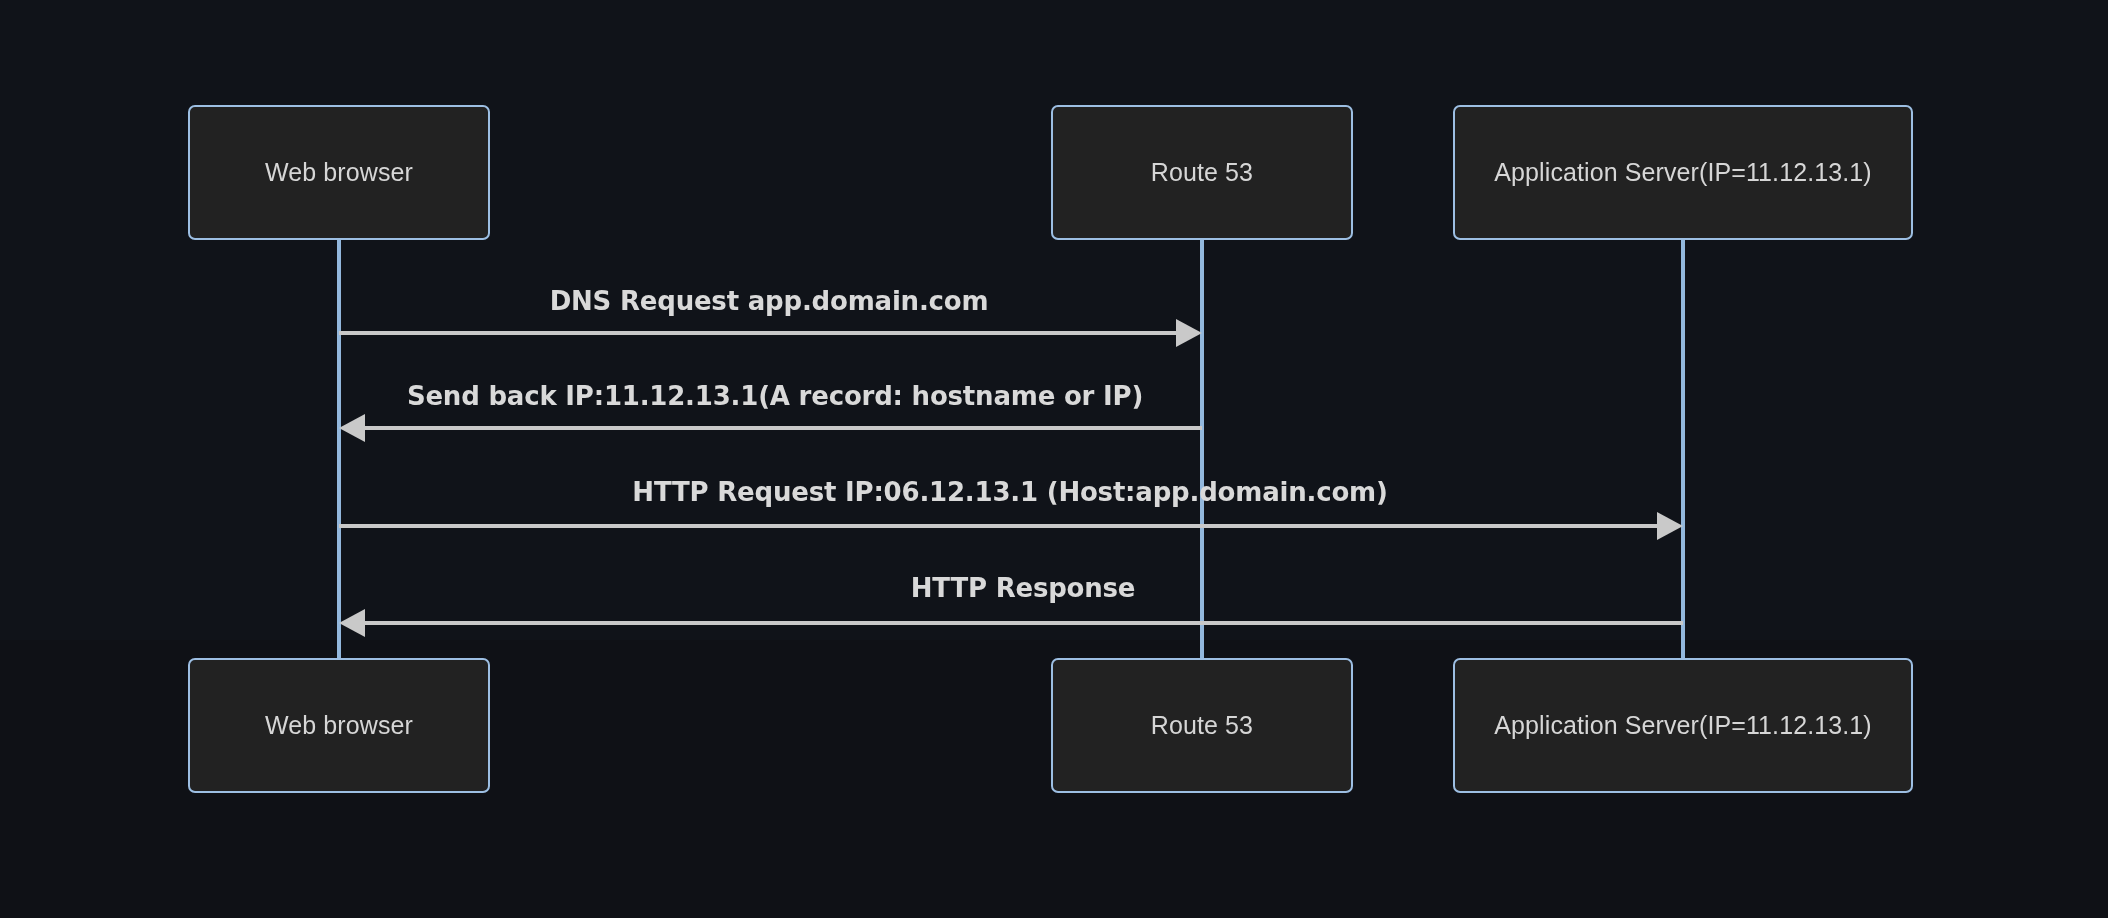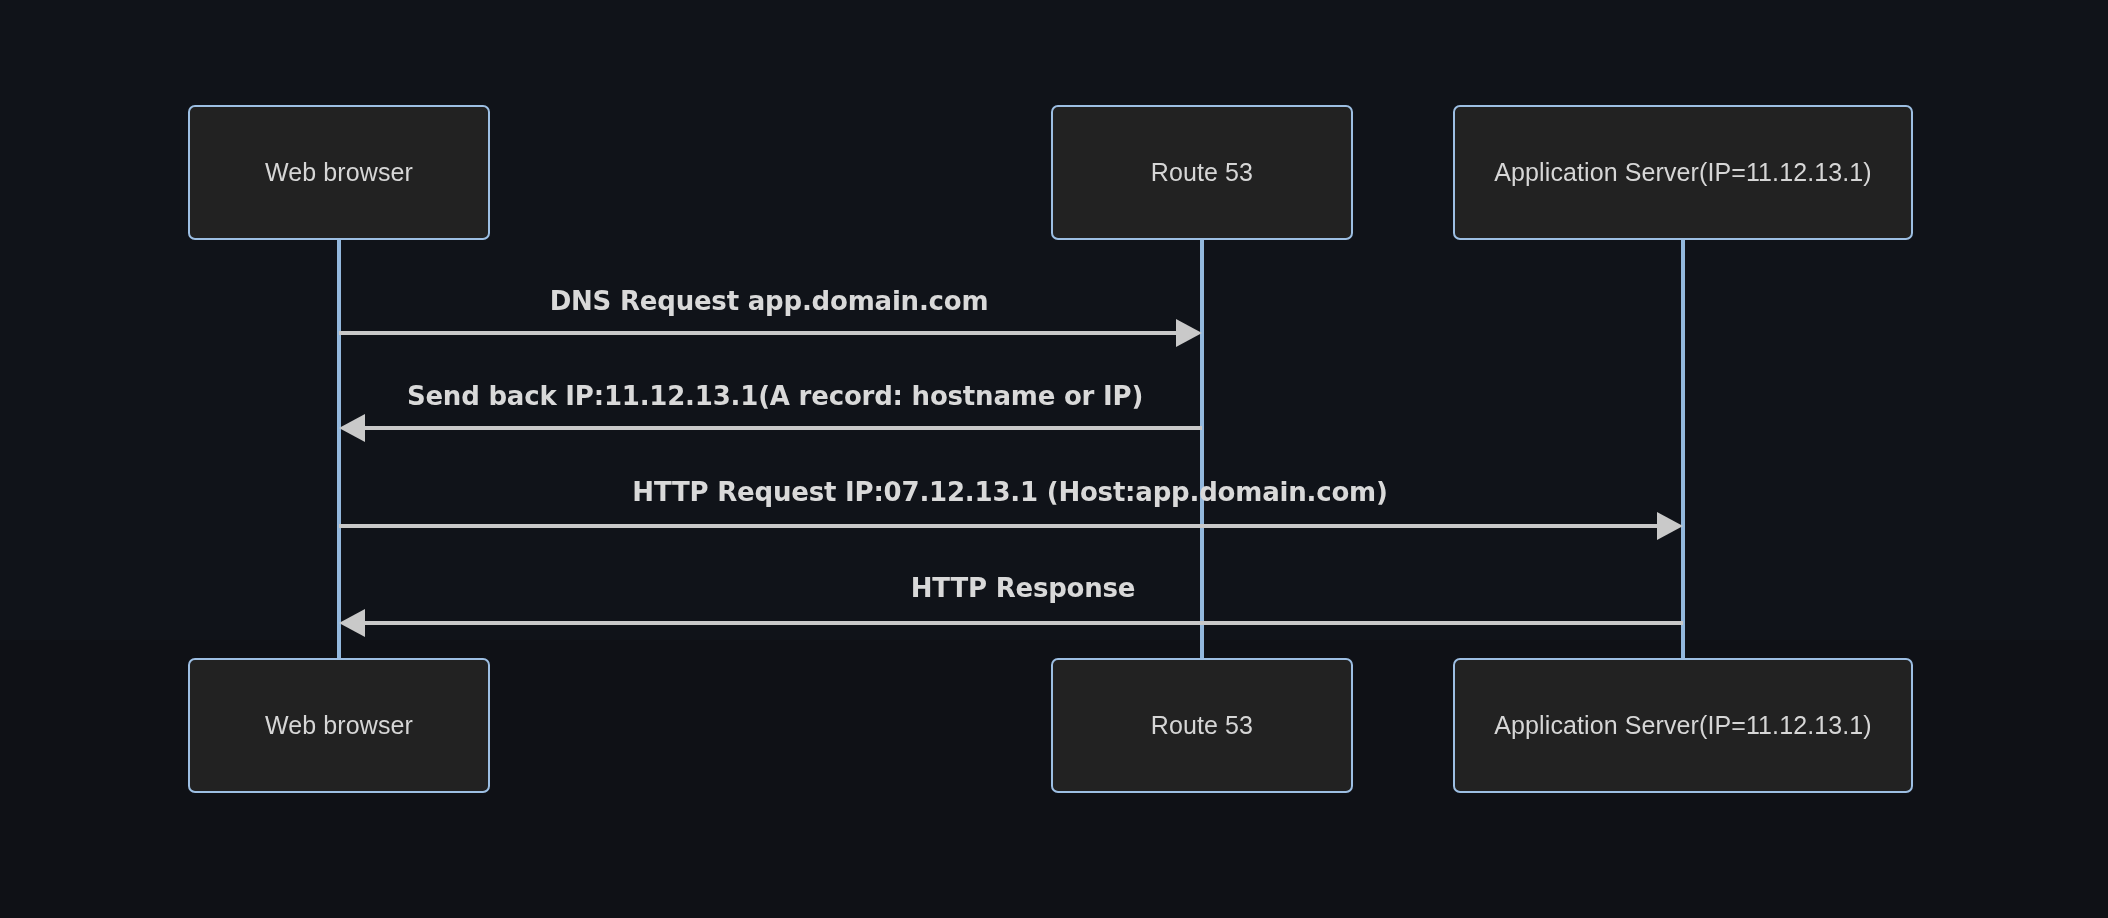--- a/index.html
+++ b/index.html
@@ -115,17 +115,17 @@
         <div class="participant-label">Route 53</div>
       </div>
       <div class="participant-box" style="left: 1453px; top: 658px; width: 460px; height: 135px;">
         <div class="participant-label">Application Server(IP=11.12.13.1)</div>
       </div>
     </div>
 
   <div id="labels-group">
       <div class="msg-label" style="left: 769px; top: 288px;">DNS Request app.domain.com</div>
       <div class="msg-label" style="left: 769px; top: 383px; margin-left: 6px;">Send back IP:11.12.13.1(A record: hostname or IP)</div>
-      <div class="msg-label" style="left: 1010px; top: 479px;">HTTP Request IP:07.12.13.1 (Host:app.domain.com)</div>
+      <div class="msg-label" style="left: 1010px; top: 479px;">HTTP Request IP:06.12.13.1 (Host:app.domain.com)</div>
       <div class="msg-label" style="left: 1010px; top: 575px; margin-left: 13px;">HTTP Response</div>
     </div>
 
 </div>
 
 </body></html>

